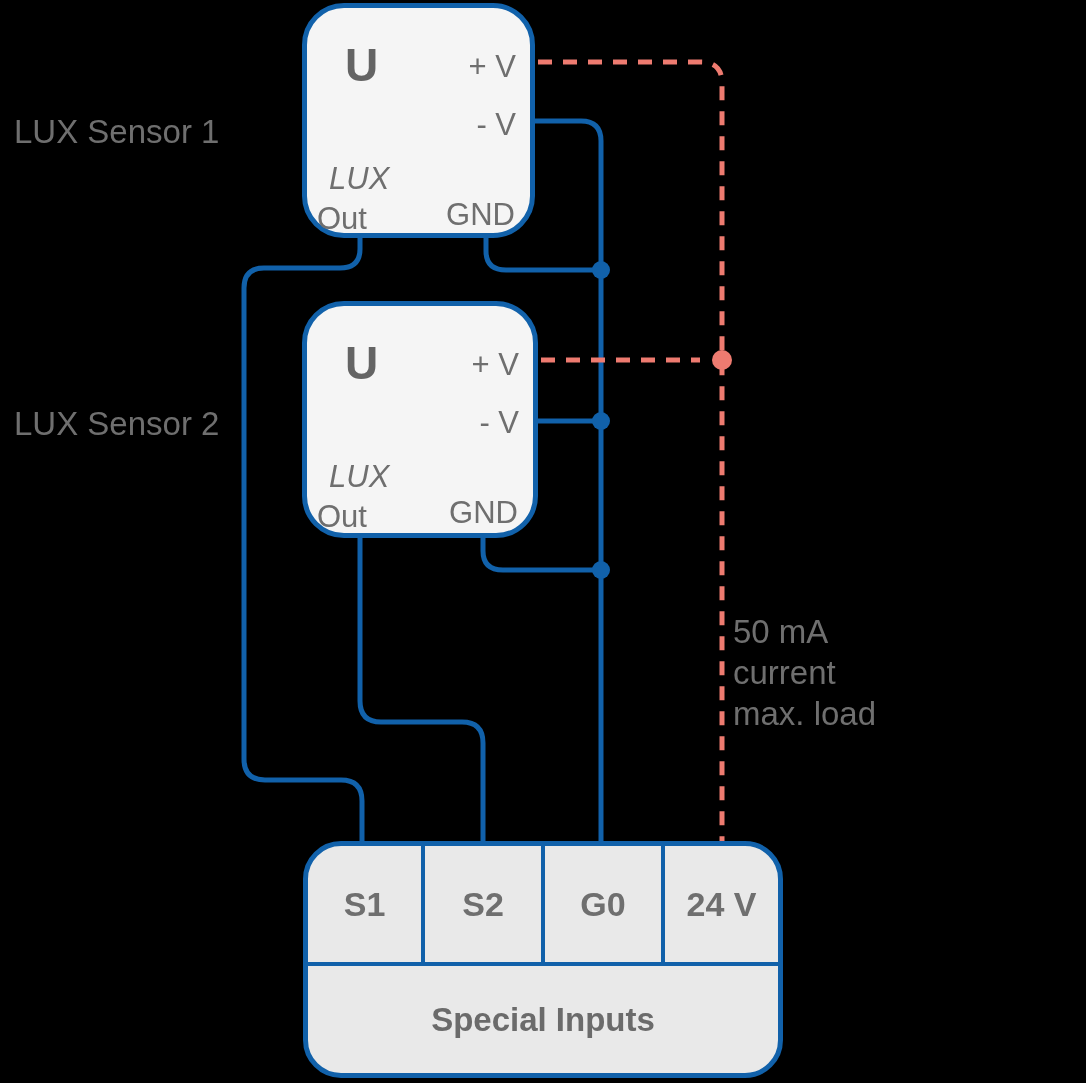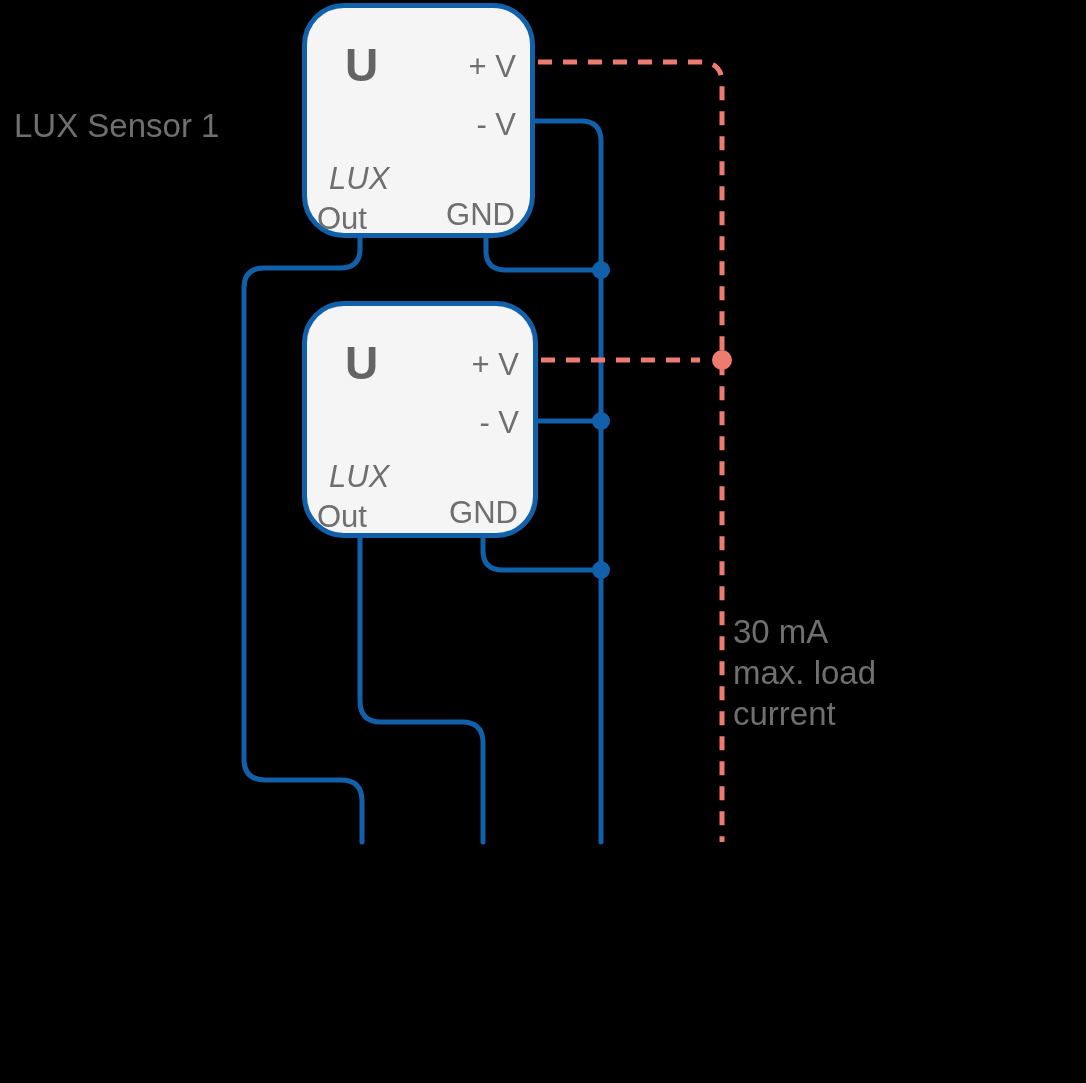--- a/index.html
+++ b/index.html
@@ -49,21 +49,21 @@
   .out-lbl   { left: 10px;  top: 193px; }
   .gnd-lbl   { right: 15px; top: 189px; text-align: left; margin-left: 33px; }
 
   .outer-label {
     position: absolute;
     color: #6f6f6f;
     font-size: 33px;
     line-height: 40px;
     white-space: nowrap;
   }
-  .sensor1-label { left: 14px; top: 106px; }
+  .sensor1-label { left: 14px; top: 112px; }
   .sensor2-label { left: 14px; top: 404px; }
 
   .annotation {
     position: absolute;
     left: 733px; top: 611px;
     color: #6f6f6f;
     font-size: 33px;
     line-height: 41px;
     white-space: nowrap;
   }
@@ -141,39 +141,51 @@
     <circle cx="601" cy="570" r="9" fill="#1161aa"></circle>
 
     <g fill="none" stroke="#ee7b70" stroke-width="5" stroke-linecap="butt" stroke-dasharray="14 11">
       <path d="M 538 62 L 701 62 Q 722 62 722 83 L 722 842"></path>
       <path d="M 541 360 L 700 360"></path>
     </g>
     <circle cx="722" cy="360" r="10" fill="#ee7b70"></circle>
   </svg>
 
   <div class="outer-label sensor1-label">LUX Sensor 1</div>
+  <div class="outer-label sensor2-label">LUX Sensor 2</div>
 
   <div class="annotation">
-    <div>30 mA</div>
+    <div>50 mA</div>
+    <div>current</div>
     <div>max. load</div>
-    <div>current</div>
   </div>
 
   <div class="sensor-box sensor1">
     <span class="lbl u-lbl">U</span>
     <span class="lbl plusv-lbl">+ V</span>
     <span class="lbl minusv-lbl">- V</span>
     <span class="lbl lux-lbl">LUX</span>
     <span class="lbl out-lbl">Out</span>
     <span class="lbl gnd-lbl">GND</span>
   </div>
 
   <div class="sensor-box sensor2">
     <span class="lbl u-lbl">U</span>
     <span class="lbl plusv-lbl">+ V</span>
     <span class="lbl minusv-lbl">- V</span>
     <span class="lbl lux-lbl">LUX</span>
     <span class="lbl out-lbl">Out</span>
     <span class="lbl gnd-lbl">GND</span>
   </div>
 
+  <div class="terminal-block">
+    <div class="vdiv vdiv-1"></div>
+    <div class="vdiv vdiv-2"></div>
+    <div class="vdiv vdiv-3"></div>
+    <div class="hdiv"></div>
+    <div class="terminal-cell cell-0">S1</div>
+    <div class="terminal-cell cell-1">S2</div>
+    <div class="terminal-cell cell-2">G0</div>
+    <div class="terminal-cell cell-3">24 V</div>
+    <div class="terminal-title">Special Inputs</div>
+  </div>
 
 </div>
 
 </body></html>

